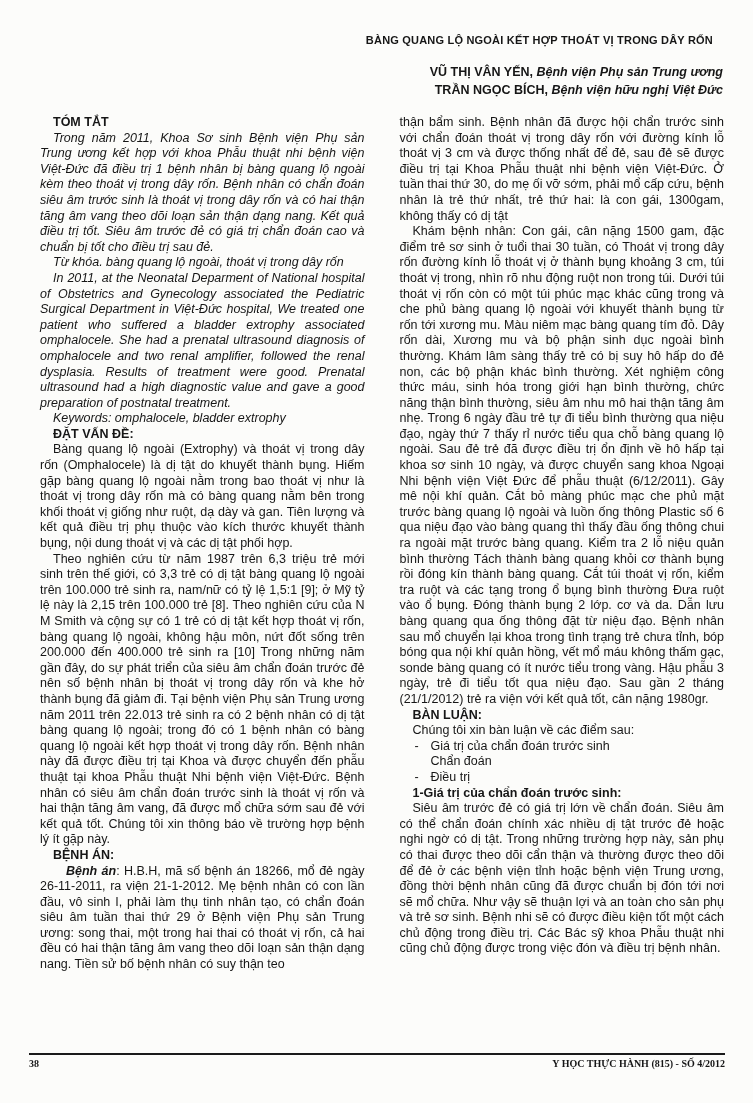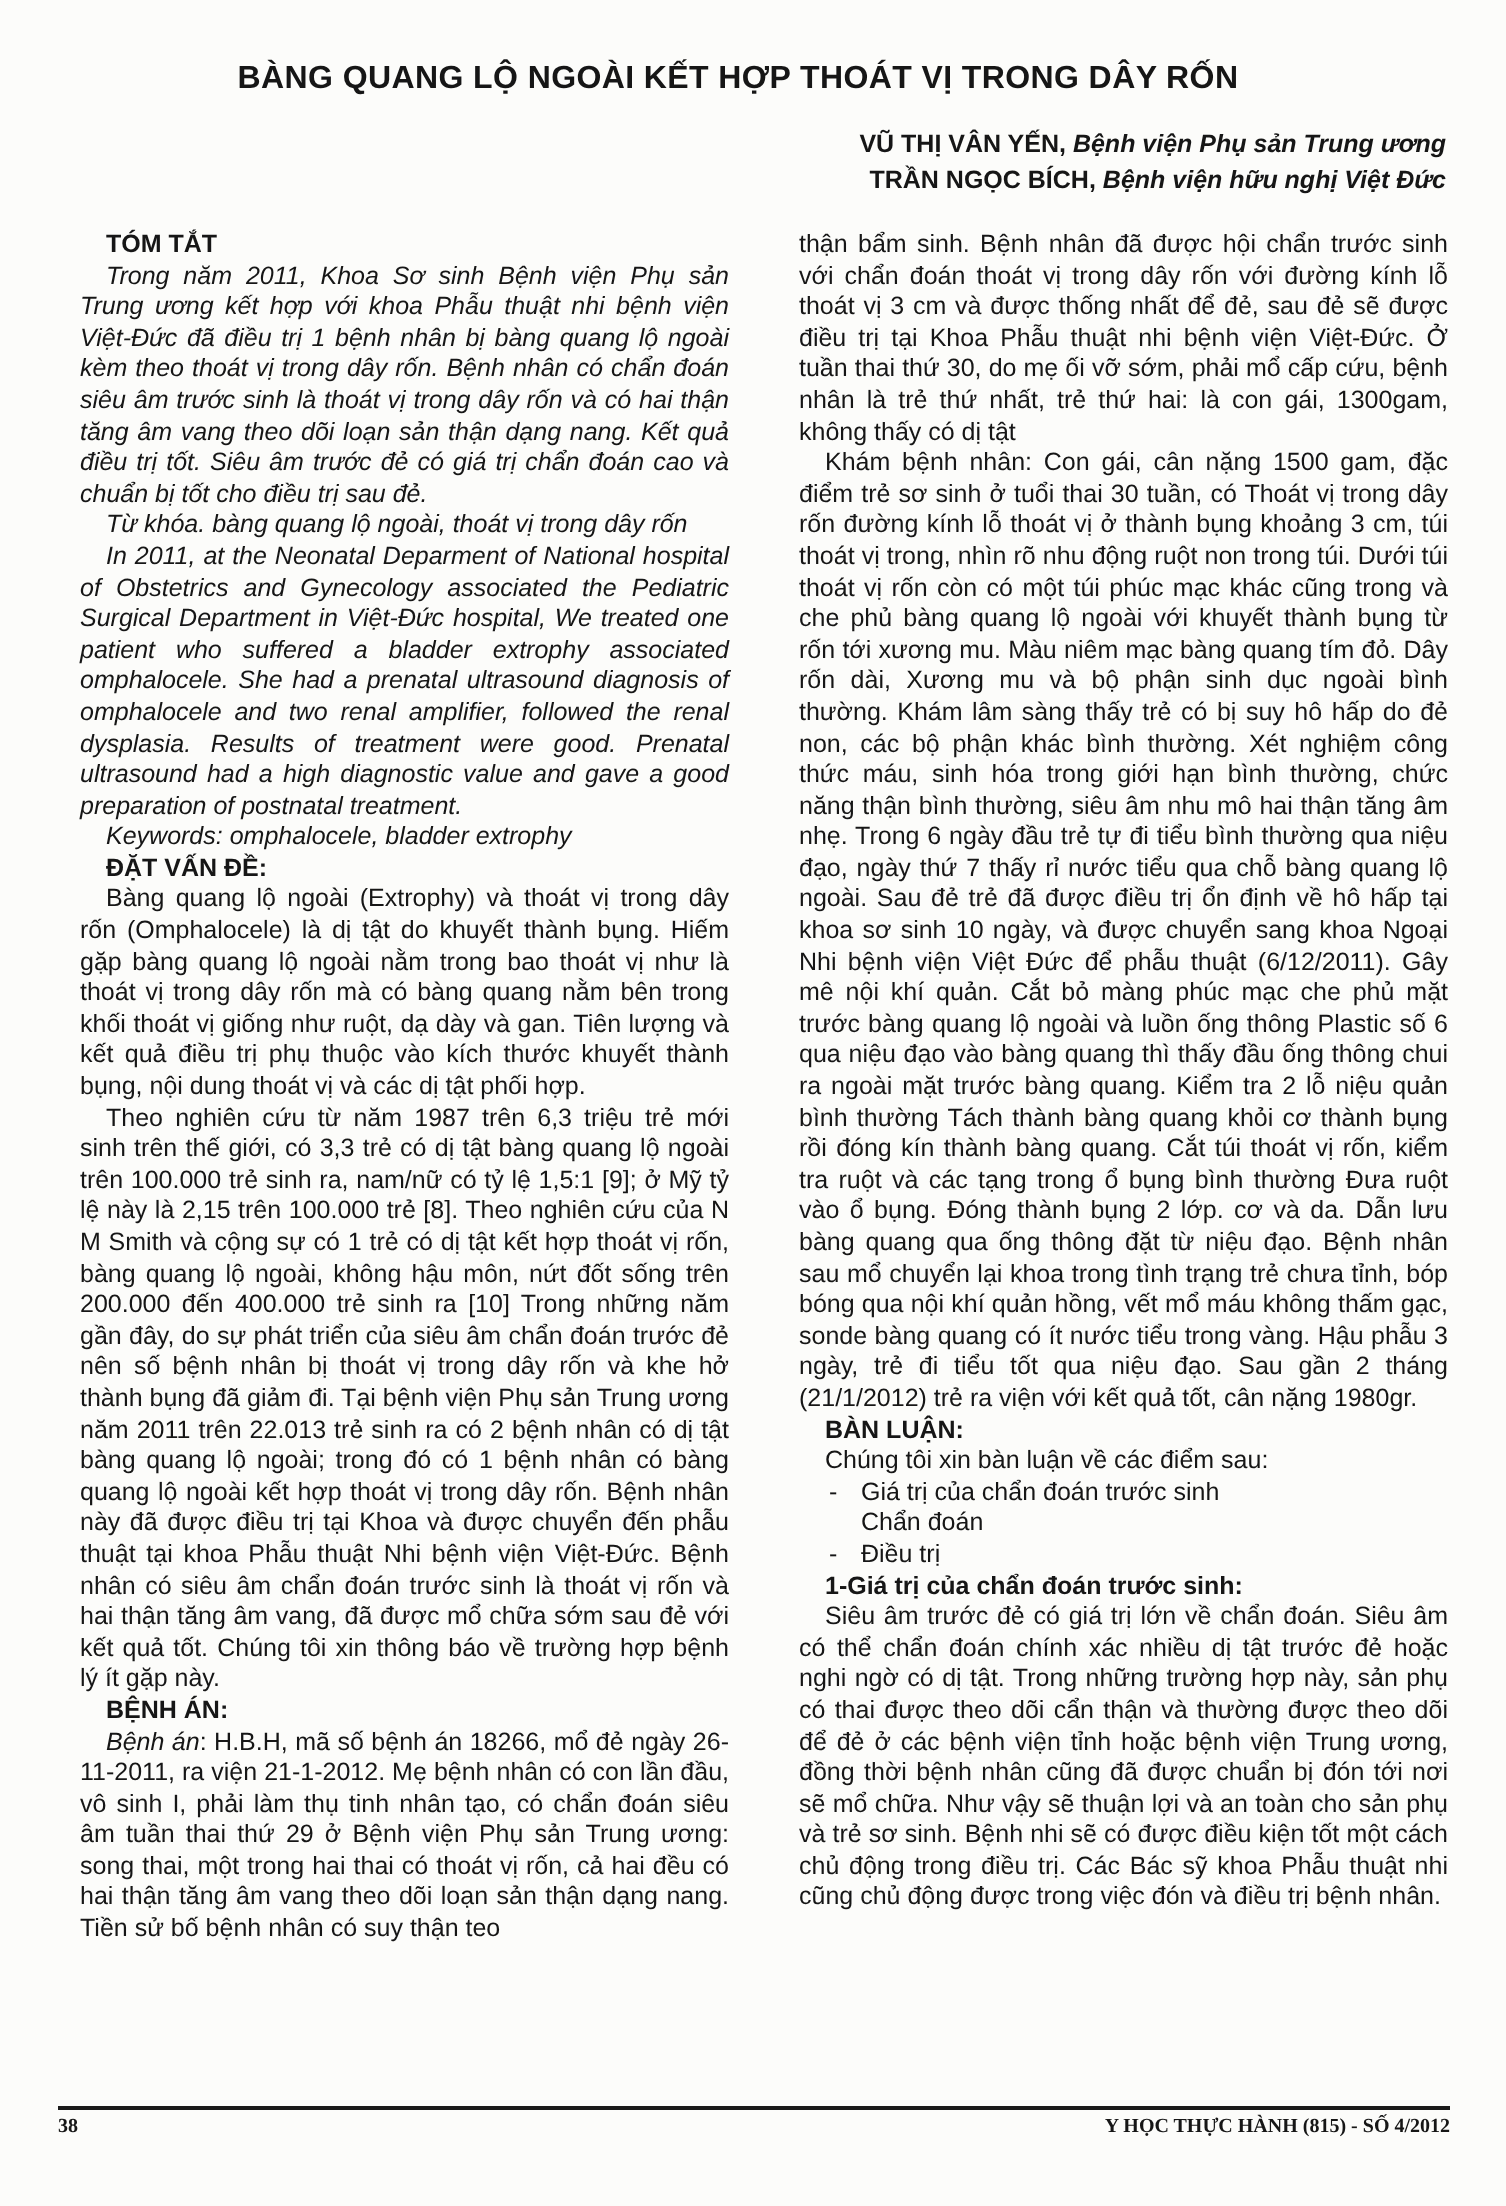--- a/index.html
+++ b/index.html
@@ -9,22 +9,22 @@
     margin:0 auto;
     background:#fcfcfa;
     color:#161616;
     font-family:"Liberation Sans", sans-serif;
     overflow:hidden;
     box-sizing:border-box;
   }
   .title {
     margin:0;
     padding:30px 40px 0 25px;
-    text-align:center;
-    font-size:16px;
+    text-align:right;
+    font-size:11px;
     font-weight:bold;
     letter-spacing:0.2px;
     line-height:20px;
   }
   .authors {
     padding:13px 30px 0 0;
     text-align:right;
     font-size:12.5px;
     font-weight:bold;
     line-height:18px;
@@ -40,21 +40,21 @@
     width:337px;
     font-size:12.5px;
     line-height:15.6px;
     text-align:justify;
   }
   .col p { margin:0; }
   .h  { font-weight:bold; text-indent:13px; }
   .p  { text-indent:13px; }
   .pi { font-style:italic; }
   .pc { text-indent:0; }
-  .lead { font-weight:normal; font-style:italic; }
+  .lead { font-weight:bold; font-style:italic;margin-left:13px; }
   .li  { position:relative; padding-left:31px; }
   .li .dash { position:absolute; left:15px; top:0; }
   .lip { padding-left:31px; }
   .footer {
     position:absolute;
     left:29px; right:28px; top:1053px;
     border-top:2px solid #1a1a1a;
     padding-top:3px;
     display:flex;
     justify-content:space-between;

